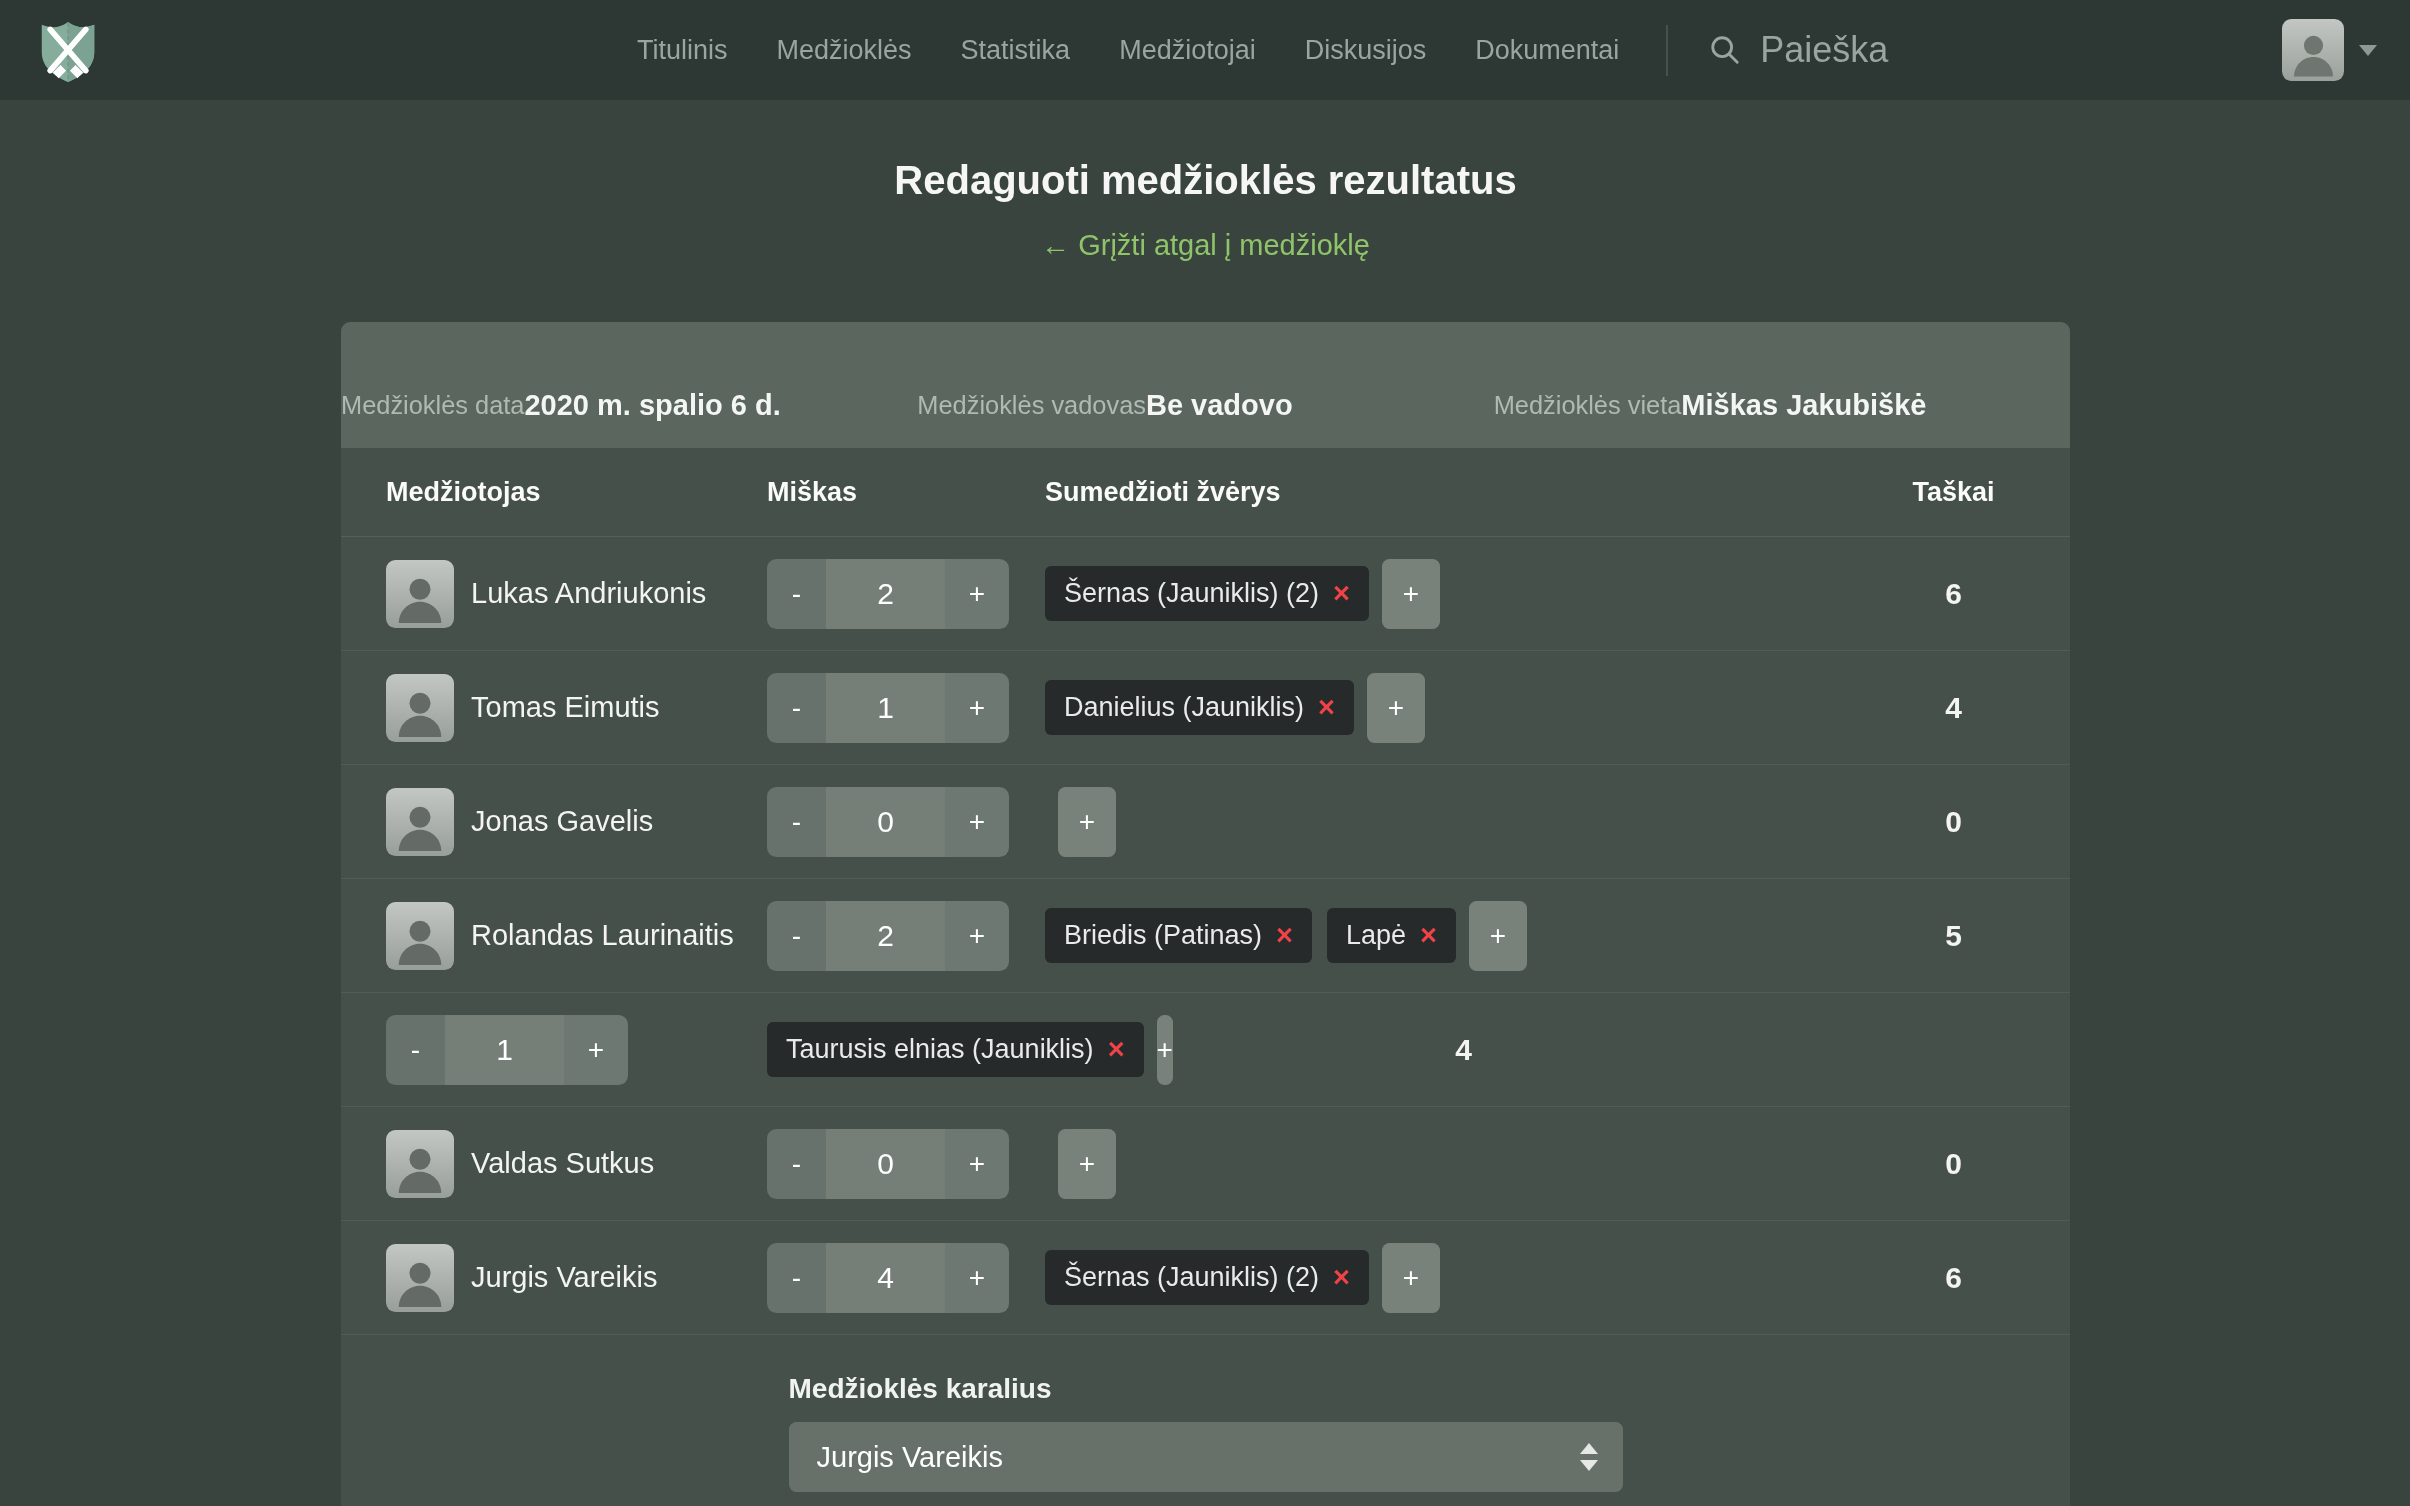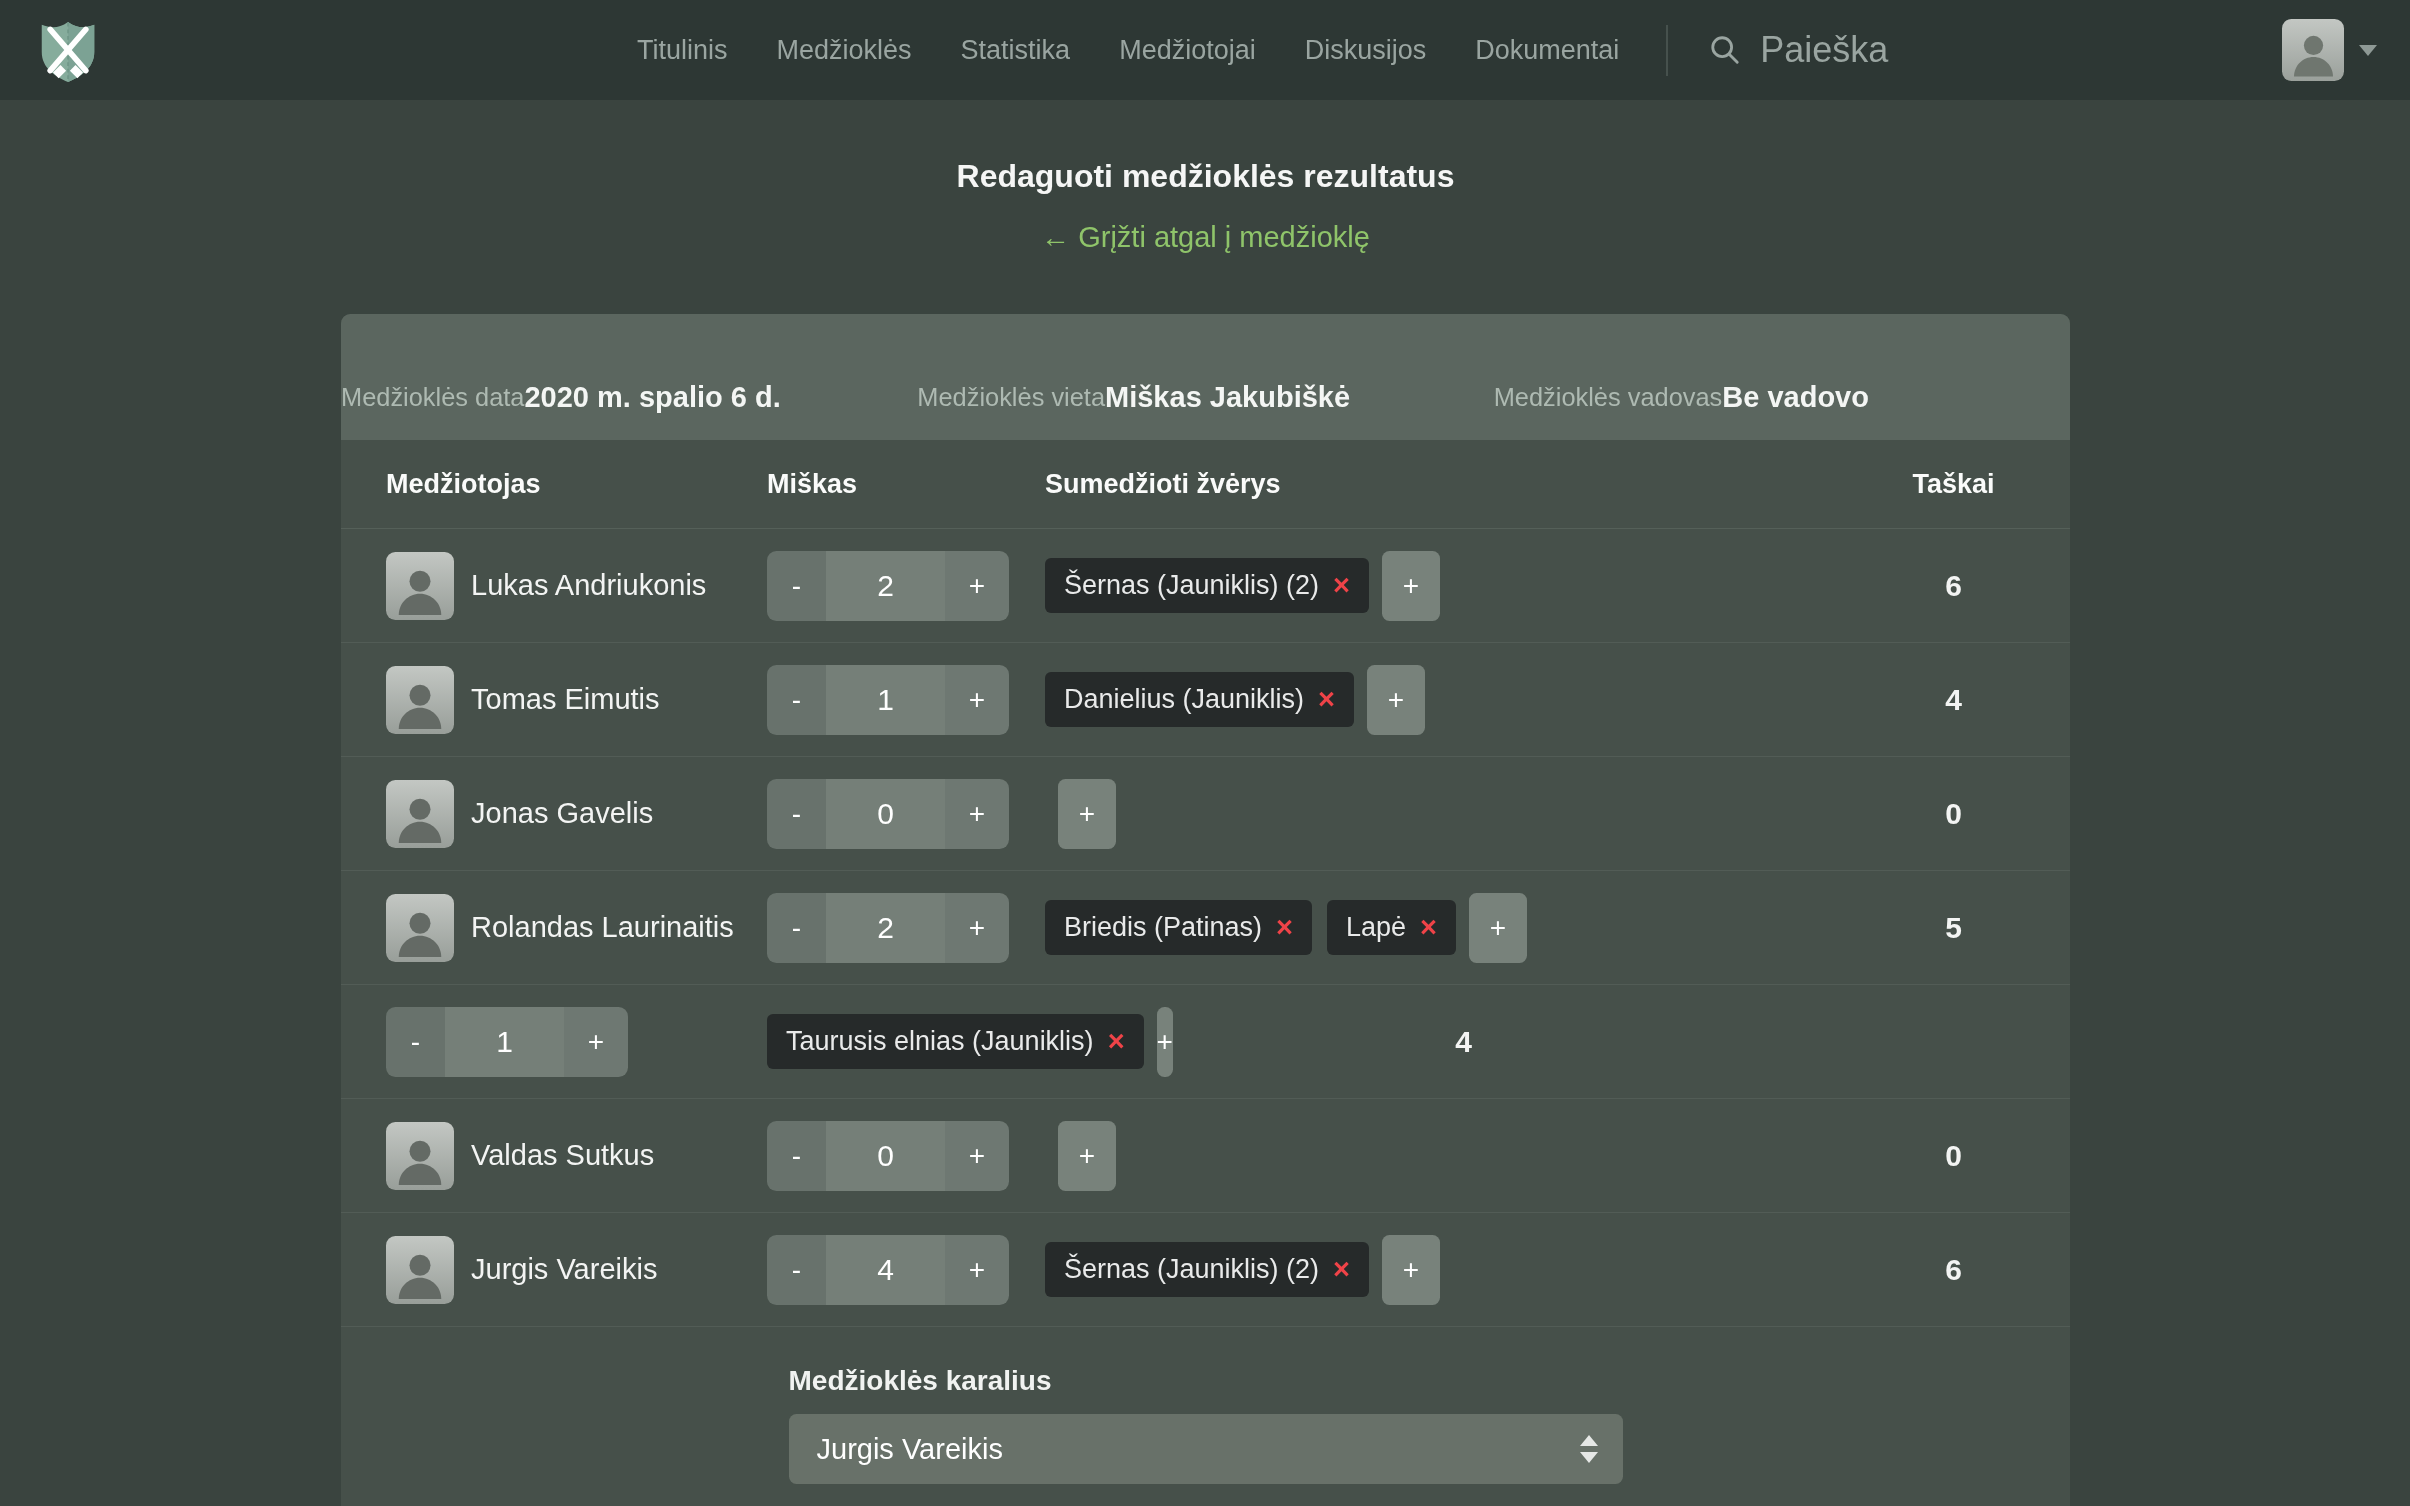--- a/index.html
+++ b/index.html
@@ -34,21 +34,21 @@
     background:linear-gradient(180deg,#c3c7c3 0%,#9aa09b 100%);
     display:flex; align-items:flex-end; justify-content:center;
   }
   .caret-down {
     width:0; height:0;
     border-left:9.4px solid transparent; border-right:9.4px solid transparent;
     border-top:11.3px solid #8e9995;
   }
 
   
-  .page-title { margin-top:58px; text-align:center; font-size:32px; font-weight:bold; color:#f5f6f5; }
+  .page-title { margin-top:58px; text-align:center; font-size:40px; font-weight:bold; color:#f5f6f5; }
   .back-link { margin-top:26px; text-align:center; font-size:29px; color:#8fc46a; cursor:pointer; }
 
   
   .panel {
     width:1729px; margin:60px auto 0;
     background:#46504a; border-radius:9.4px;
     overflow:hidden;
   }
   .info-band {
     height:126px; background:#5b665f;
@@ -173,26 +173,26 @@
 <div class="back-link">← Grįžti atgal į medžioklę</div>
 
 <section class="panel">
 
   <div class="info-band">
     <div class="info-col">
       <span class="info-label">Medžioklės data</span>
       <span class="info-value">2020 m. spalio 6 d.</span>
     </div>
     <div class="info-col">
+      <span class="info-label">Medžioklės vadovas</span>
+      <span class="info-value">Be vadovo</span>
+    </div>
+    <div class="info-col">
       <span class="info-label">Medžioklės vieta</span>
       <span class="info-value">Miškas Jakubiškė</span>
-    </div>
-    <div class="info-col">
-      <span class="info-label">Medžioklės vadovas</span>
-      <span class="info-value">Be vadovo</span>
     </div>
   </div>
 
   <div class="grid-row theader">
     <span class="th">Medžiotojas</span>
     <span class="th">Miškas</span>
     <span class="th">Sumedžioti žvėrys</span>
     <span class="th th-points">Taškai</span>
   </div>
 

